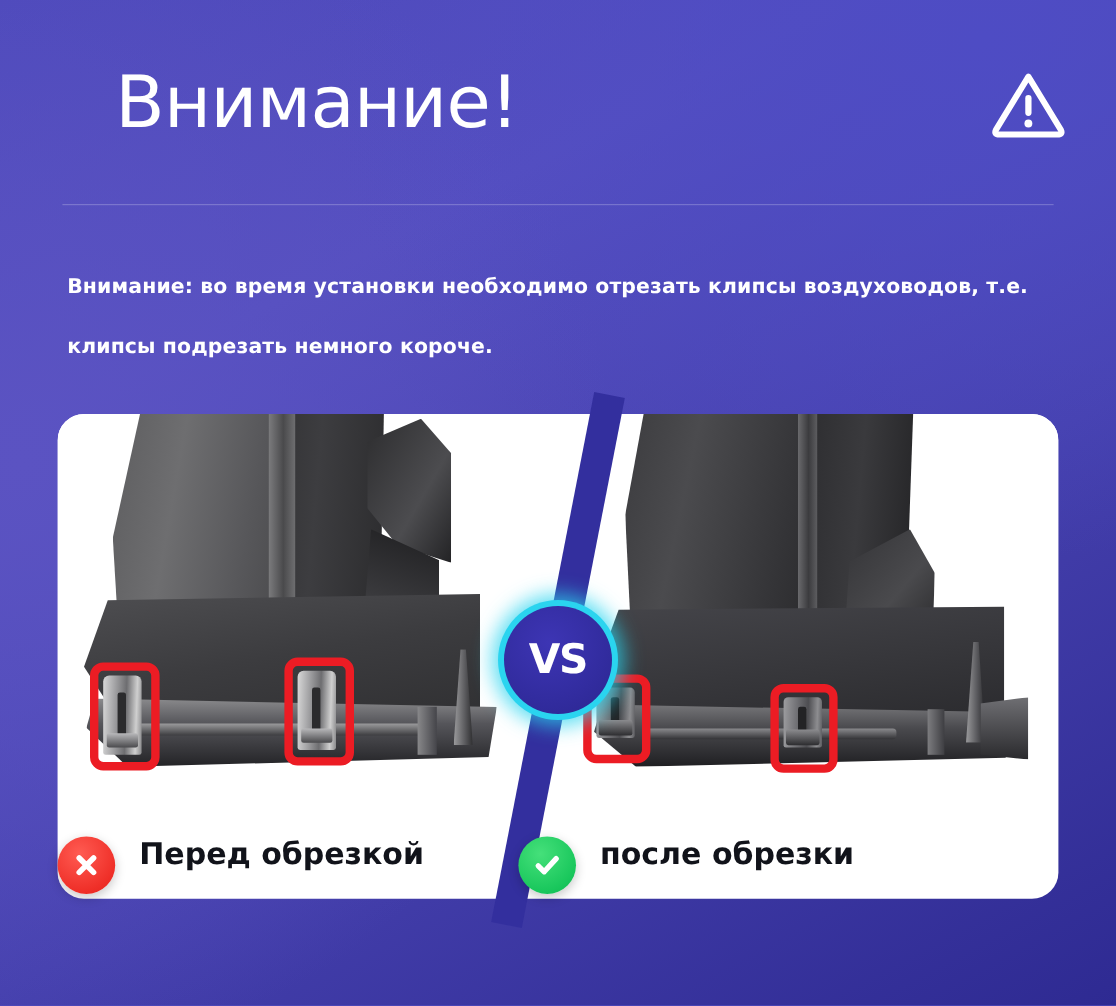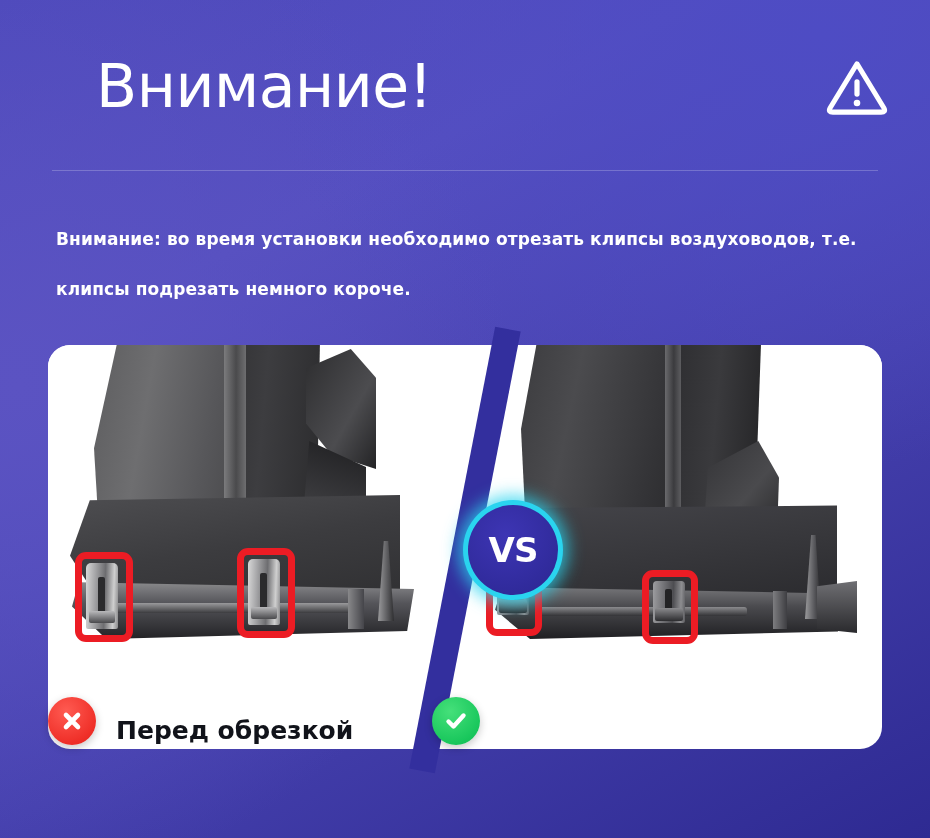--- a/index.html
+++ b/index.html
@@ -189,39 +189,39 @@
   
   .divider{
     position:absolute;left:0;top:345px;width:930px;height:404px;
     pointer-events:none;
   }
   .slash{
     position:absolute;left:452px;top:-20px;width:26px;height:450px;
     background:#332f9e;transform:rotate(11deg);transform-origin:50% 50%;
   }
   .vs{
-    position:absolute;left:415px;top:500px;width:100px;height:100px;margin-left:48px;
+    position:absolute;left:415px;top:500px;width:100px;height:100px;
   }
   .vs-ring{
     position:absolute;left:0;top:0;width:100px;height:100px;border-radius:50%;
     background:#2ad4ef;
     box-shadow:0 0 16px 5px rgba(42,212,239,.75);
   }
   .vs-core{
     position:absolute;left:5px;top:5px;width:90px;height:90px;border-radius:50%;
     background:radial-gradient(circle at 42% 34%,#3d35b4 0%,#322c9f 60%,#2b2690 100%);
     display:flex;align-items:center;justify-content:center;
   }
   .vs-core span{
     color:#ffffff;font-size:34px;font-weight:bold;letter-spacing:-1px;
     font-family:"DejaVu Sans", sans-serif;
   }
 
   
-  .lbl{position:absolute;display:flex;align-items:flex-end;}
+  .lbl{position:absolute;display:flex;align-items:flex-start;}
   .lbl-left{left:48px;top:697px;}
   .lbl-right{left:432px;top:697px;}
   .badge{
     width:48px;height:48px;border-radius:50%;
     display:flex;align-items:center;justify-content:center;flex:0 0 auto;
     box-shadow:0 3px 9px rgba(0,0,0,.22);
   }
   .badge.bad{background:radial-gradient(circle at 38% 30%,#ff5b52,#ef2f28 70%,#e0221c 100%);}
   .badge.good{background:radial-gradient(circle at 38% 30%,#45e07a,#19c75c 70%,#0fb350 100%);}
   .lbl-text{
@@ -312,15 +312,16 @@
     </div>
     <div class="lbl-text">Перед обрезкой</div>
   </div>
 
   <div class="lbl lbl-right">
     <div class="badge good">
       <svg width="28" height="28" viewBox="0 0 28 28">
         <path d="M6.5 14.5 L11.5 19.5 L21.5 8.5" fill="none" stroke="#ffffff" stroke-width="4.4" stroke-linecap="round" stroke-linejoin="round"></path>
       </svg>
     </div>
+    <div class="lbl-text">после обрезки</div>
   </div>
 
 </div>
 
 </body></html>

